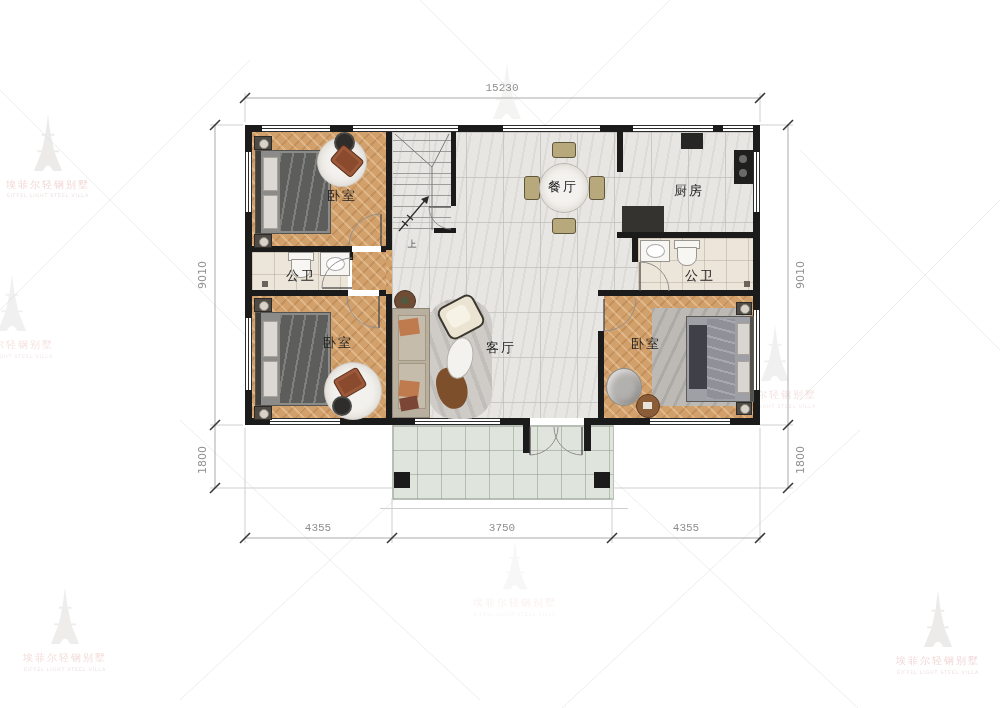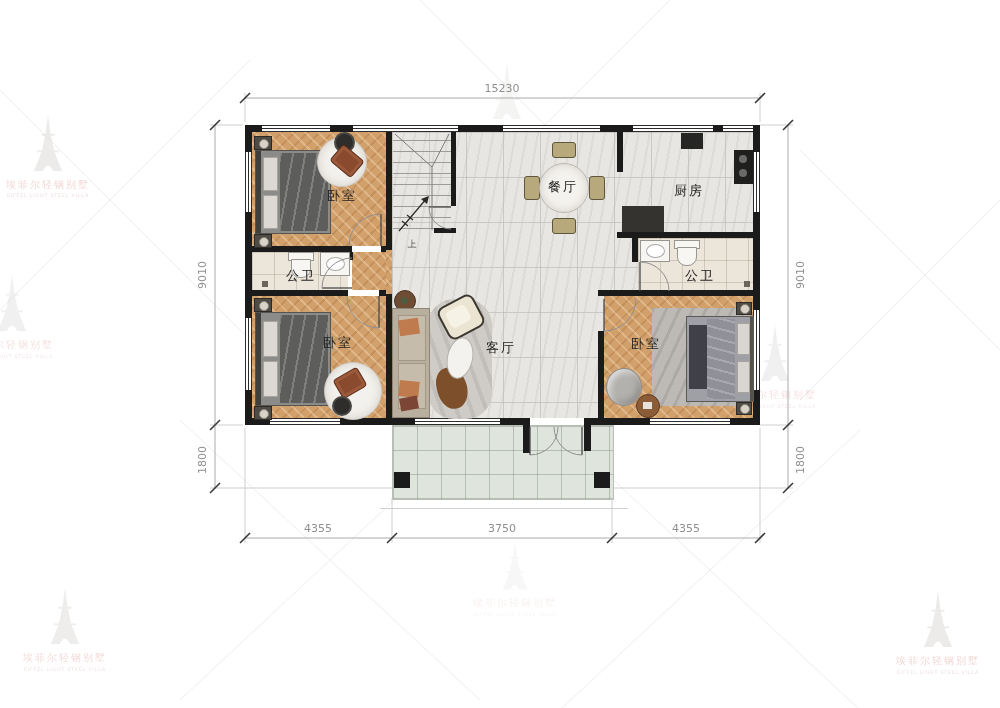--- a/index.html
+++ b/index.html
@@ -21,21 +21,21 @@
     repeating-linear-gradient(to right,rgba(165,152,132,.38) 0 1px,transparent 1px 22px),
     repeating-linear-gradient(to bottom,rgba(165,152,132,.38) 0 1px,transparent 1px 22px);}
   .floor-porch{background-color:#dfe4dc;border:1px solid #b9bfb6;background-image:
     repeating-linear-gradient(to right,rgba(128,143,126,.45) 0 1px,transparent 1px 24px),
     repeating-linear-gradient(to bottom,rgba(128,143,126,.45) 0 1px,transparent 1px 24px);}
   .furn{position:absolute;z-index:10;}
   .room-label{position:absolute;z-index:14;color:#1f1f1f;font-size:13px;letter-spacing:2px;
     transform:translate(-50%,-50%);white-space:nowrap;}
   .dim{position:absolute;z-index:13;color:#8f8f8f;font-size:11px;white-space:nowrap;}
   .dimV{transform:translate(-50%,-50%) rotate(-90deg);}
-  .dimH{transform:translate(-50%,-50%);}
+  .dimH{transform:translate(-50%,-50%);font-family:Liberation Mono, monospace;}
   .rug-round{position:absolute;border-radius:50%;background:#f3f1ed;border:1px solid #ccc7c0;
     box-shadow:inset 0 0 10px rgba(120,110,100,.25);}
   .chair-brown{position:absolute;background:#8a4a2e;border:1px solid #5e2f1c;border-radius:4px;
     box-shadow:inset 0 0 0 3px #9c5a3a;}
   .tray-dark{position:absolute;border-radius:50%;background:#2e2d2b;border:2px solid #4a4946;}
   .nightstand{position:absolute;background:#4e4a45;border:1px solid #2e2b27;}
   .lampdot{position:absolute;width:8px;height:8px;border-radius:50%;background:#d8d2c8;border:1px solid #8a8478;}
   .fixture{position:absolute;background:#f7f6f3;border:1px solid #979691;}
   .watermark{position:absolute;z-index:1;width:120px;text-align:center;pointer-events:none;}
   .wm-cn{font-size:10px;letter-spacing:2px;color:#e3b4b0;margin-top:-2px;}

